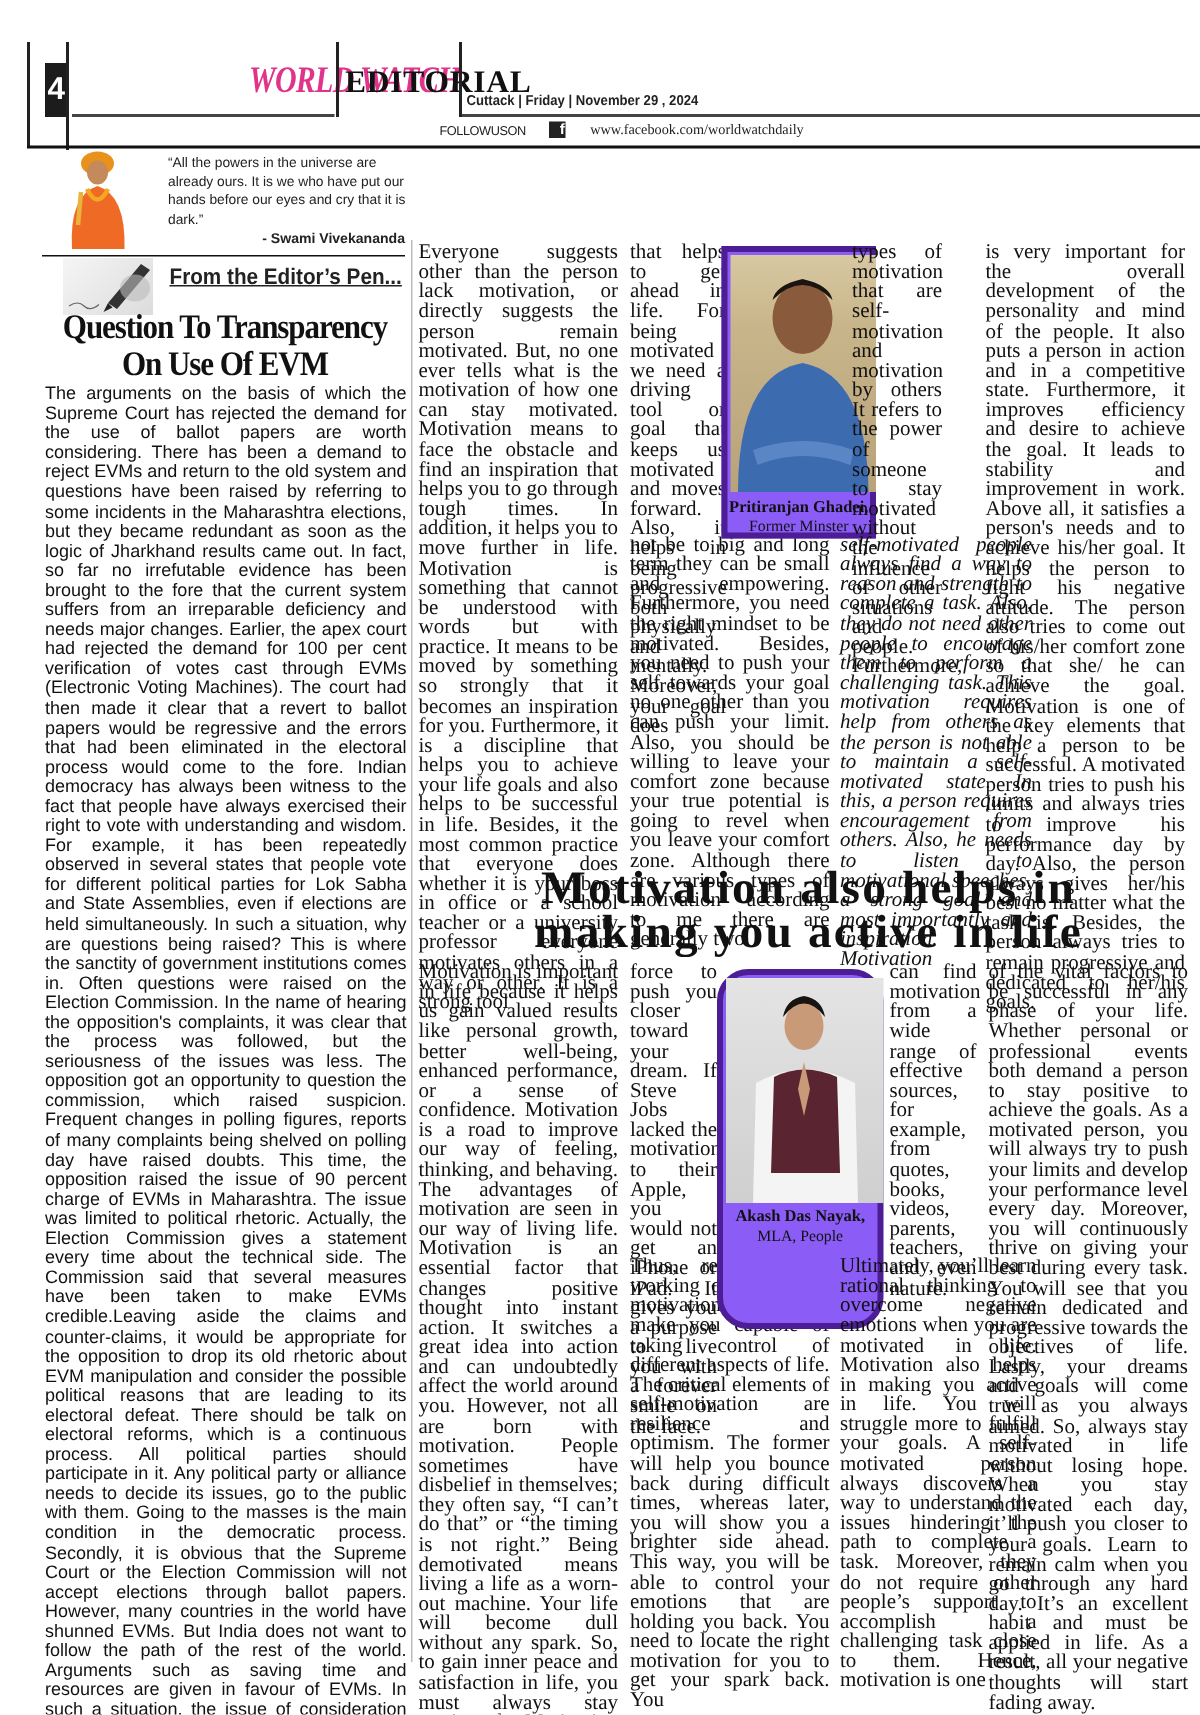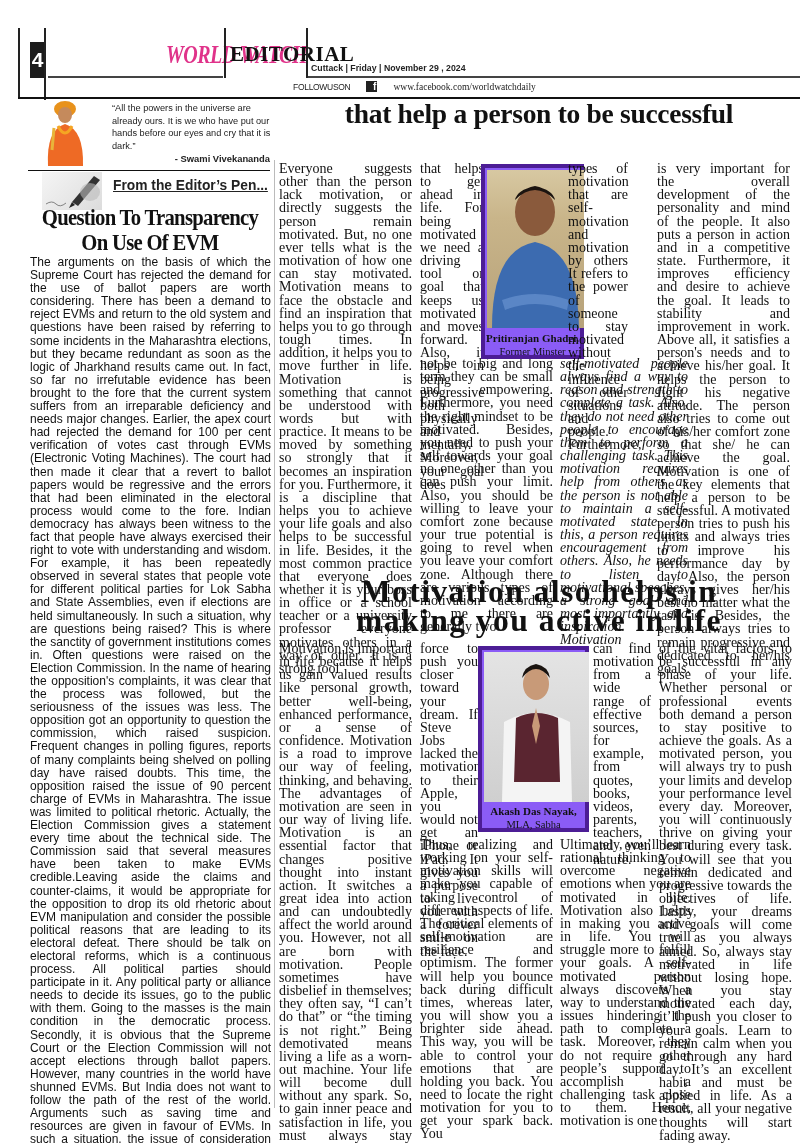--- a/index.html
+++ b/index.html
@@ -54,21 +54,21 @@
   .photo1 .caption-role { top: 178px; }
 
   
   .hl2 { position: absolute; left: 278px; top: 577px; width: 522px; text-align: center; font-family: "Liberation Serif", serif; font-weight: bold; font-size: 31px; line-height: 29px; letter-spacing: 1.4px; transform: scaleX(1.02); }
   .a2c1 { left: 279px; top: 642px; width: 133px; }
   .a2c2 { left: 420px; top: 642px; width: 58px; }
   .a2c2b { left: 420px; top: 838px; width: 133px; }
   .a2c3 { left: 593px; top: 642px; width: 58px; }
   .a2c3b { left: 560px; top: 838px; width: 131px; }
   .a2c4 { left: 659px; top: 642px; width: 133px; }
-  .photo2 { left: 478px; top: 646px; width: 111px; height: 186px; }
+  .photo2 { left: 478px; top: 646px; width: 111px; height: 240px; border-radius: 21px; }
   .photo2 .img { position: absolute; left: 2px; top: 2px; width: 105px; height: 150px; background: linear-gradient(180deg, #e4e4e4 0%, #cfcfcf 100%); overflow: hidden; }
   .photo2 .caption-name { top: 155px; }
   .photo2 .caption-role { top: 169px; }
 </style>
 </head>
 <body>
 
 <div class="vline-left"></div>
 <div class="page-num">4</div>
 <div class="vline-2"></div>
@@ -110,21 +110,20 @@
 <div class="editor-pen">From the Editor’s Pen...</div>
 <div class="edit-headline">
   <div>Question To Transparency</div>
   <div>On Use Of EVM</div>
 </div>
 <div class="body-left">The arguments on the basis of which the Supreme Court has rejected the demand for the use of ballot papers are worth considering. There has been a demand to reject EVMs and return to the old system and questions have been raised by referring to some incidents in the Maharashtra elections, but they became redundant as soon as the logic of Jharkhand results came out. In fact, so far no irrefutable evidence has been brought to the fore that the current system suffers from an irreparable deficiency and needs major changes. Earlier, the apex court had rejected the demand for 100 per cent verification of votes cast through EVMs (Electronic Voting Machines). The court had then made it clear that a revert to ballot papers would be regressive and the errors that had been eliminated in the electoral process would come to the fore. Indian democracy has always been witness to the fact that people have always exercised their right to vote with understanding and wisdom. For example, it has been repeatedly observed in several states that people vote for different political parties for Lok Sabha and State Assemblies, even if elections are held simultaneously. In such a situation, why are questions being raised? This is where the sanctity of government institutions comes in. Often questions were raised on the Election Commission. In the name of hearing the opposition's complaints, it was clear that the process was followed, but the seriousness of the issues was less. The opposition got an opportunity to question the commission, which raised suspicion. Frequent changes in polling figures, reports of many complaints being shelved on polling day have raised doubts. This time, the opposition raised the issue of 90 percent charge of EVMs in Maharashtra. The issue was limited to political rhetoric. Actually, the Election Commission gives a statement every time about the technical side. The Commission said that several measures have been taken to make EVMs credible.Leaving aside the claims and counter-claims, it would be appropriate for the opposition to drop its old rhetoric about EVM manipulation and consider the possible political reasons that are leading to its electoral defeat. There should be talk on electoral reforms, which is a continuous process. All political parties should participate in it. Any political party or alliance needs to decide its issues, go to the public with them. Going to the masses is the main condition in the democratic process. Secondly, it is obvious that the Supreme Court or the Election Commission will not accept elections through ballot papers. However, many countries in the world have shunned EVMs. But India does not want to follow the path of the rest of the world. Arguments such as saving time and resources are given in favour of EVMs. In such a situation, the issue of consideration arises that while saving time and resources, we are not ignoring some questions related to the democratic system?</div>
 
 <div class="vline-div"></div>
 
 <div class="hl1">
-  <div>that help a person to be successful</div>
 </div>
 <div class="col a1c1">Everyone suggests other than the person lack motivation, or directly suggests the person remain motivated. But, no one ever tells what is the motivation of how one can stay motivated. Motivation means to face the obstacle and find an inspiration that helps you to go through tough times. In addition, it helps you to move further in life. Motivation is something that cannot be understood with words but with practice. It means to be moved by something so strongly that it becomes an inspiration for you. Furthermore, it is a discipline that helps you to achieve your life goals and also helps to be successful in life. Besides, it the most common practice that everyone does whether it is your boss in office or a school teacher or a university professor everyone motivates others in a way or other. It is a strong tool</div>
 <div class="col a1c2">that helps to get ahead in life. For being motivated we need a driving tool or goal that keeps us motivated and moves forward. Also, it helps in being progressive both physically and mentally. Moreover, your goal does</div>
 <div class="col a1c2b">not be to big and long term they can be small and empowering. Furthermore, you need the right mindset to be motivated. Besides, you need to push your self towards your goal no one other than you can push your limit. Also, you should be willing to leave your comfort zone because your true potential is going to revel when you leave your comfort zone. Although there are various types of motivation according to me there are generally two</div>
 <div class="photo-box photo1">
   <div class="img">
     <svg width="97" height="158" viewBox="0 0 97 158">
       <ellipse cx="48" cy="42" rx="20" ry="24" fill="#8a5a3c"></ellipse>
       <path d="M28 30 Q48 10 68 30 Q66 20 48 16 Q30 20 28 30 Z" fill="#1c1410"></path>
       <path d="M5 158 Q5 80 48 72 Q91 80 92 158 Z" fill="#3c6bb0"></path>
@@ -149,17 +148,17 @@
   <div class="img">
     <svg width="105" height="150" viewBox="0 0 105 150">
       <ellipse cx="52" cy="32" rx="13" ry="16" fill="#c89a78"></ellipse>
       <path d="M38 26 Q52 8 66 26 Q64 14 52 12 Q40 14 38 26 Z" fill="#1a1410"></path>
       <path d="M18 150 L20 70 Q52 52 86 70 L88 150 Z" fill="#f4f4f4"></path>
       <path d="M30 130 L32 66 Q52 56 74 66 L76 130 Z" fill="#5a2530"></path>
       <path d="M48 74 L52 56 L56 74 L52 92 Z" fill="#c89a78"></path>
     </svg>
   </div>
   <div class="caption-name">Akash Das Nayak,</div>
-  <div class="caption-role">MLA, Sabha</div>
+  <div class="caption-role">MLA, People</div>
 </div>
 <div class="col a2c3">can find motivation from a wide range of effective sources, for example, from quotes, books, videos, parents, teachers, and even nature.</div>
 <div class="col a2c3b">Ultimately, you’ll learn rational thinking to overcome negative emotions when you are motivated in life. Motivation also helps in making you active in life. You will struggle more to fulfill your goals. A self-motivated person always discovers a way to understand the issues hindering the path to complete a task. Moreover, they do not require other people’s support to accomplish a challenging task close to them. Hence, motivation is one</div>
 <div class="col a2c4">of the vital factors to be successful in any phase of your life. Whether personal or professional events both demand a person to stay positive to achieve the goals. As a motivated person, you will always try to push your limits and develop your performance level every day. Moreover, you will continuously thrive on giving your best during every task. You will see that you remain dedicated and progressive towards the objectives of life. Lastly, your dreams and goals will come true as you always aimed. So, always stay motivated in life without losing hope. When you stay motivated each day, it’ll push you closer to your goals. Learn to remain calm when you go through any hard day. It’s an excellent habit and must be applied in life. As a result, all your negative thoughts will start fading away.</div>
 
 </body></html>

